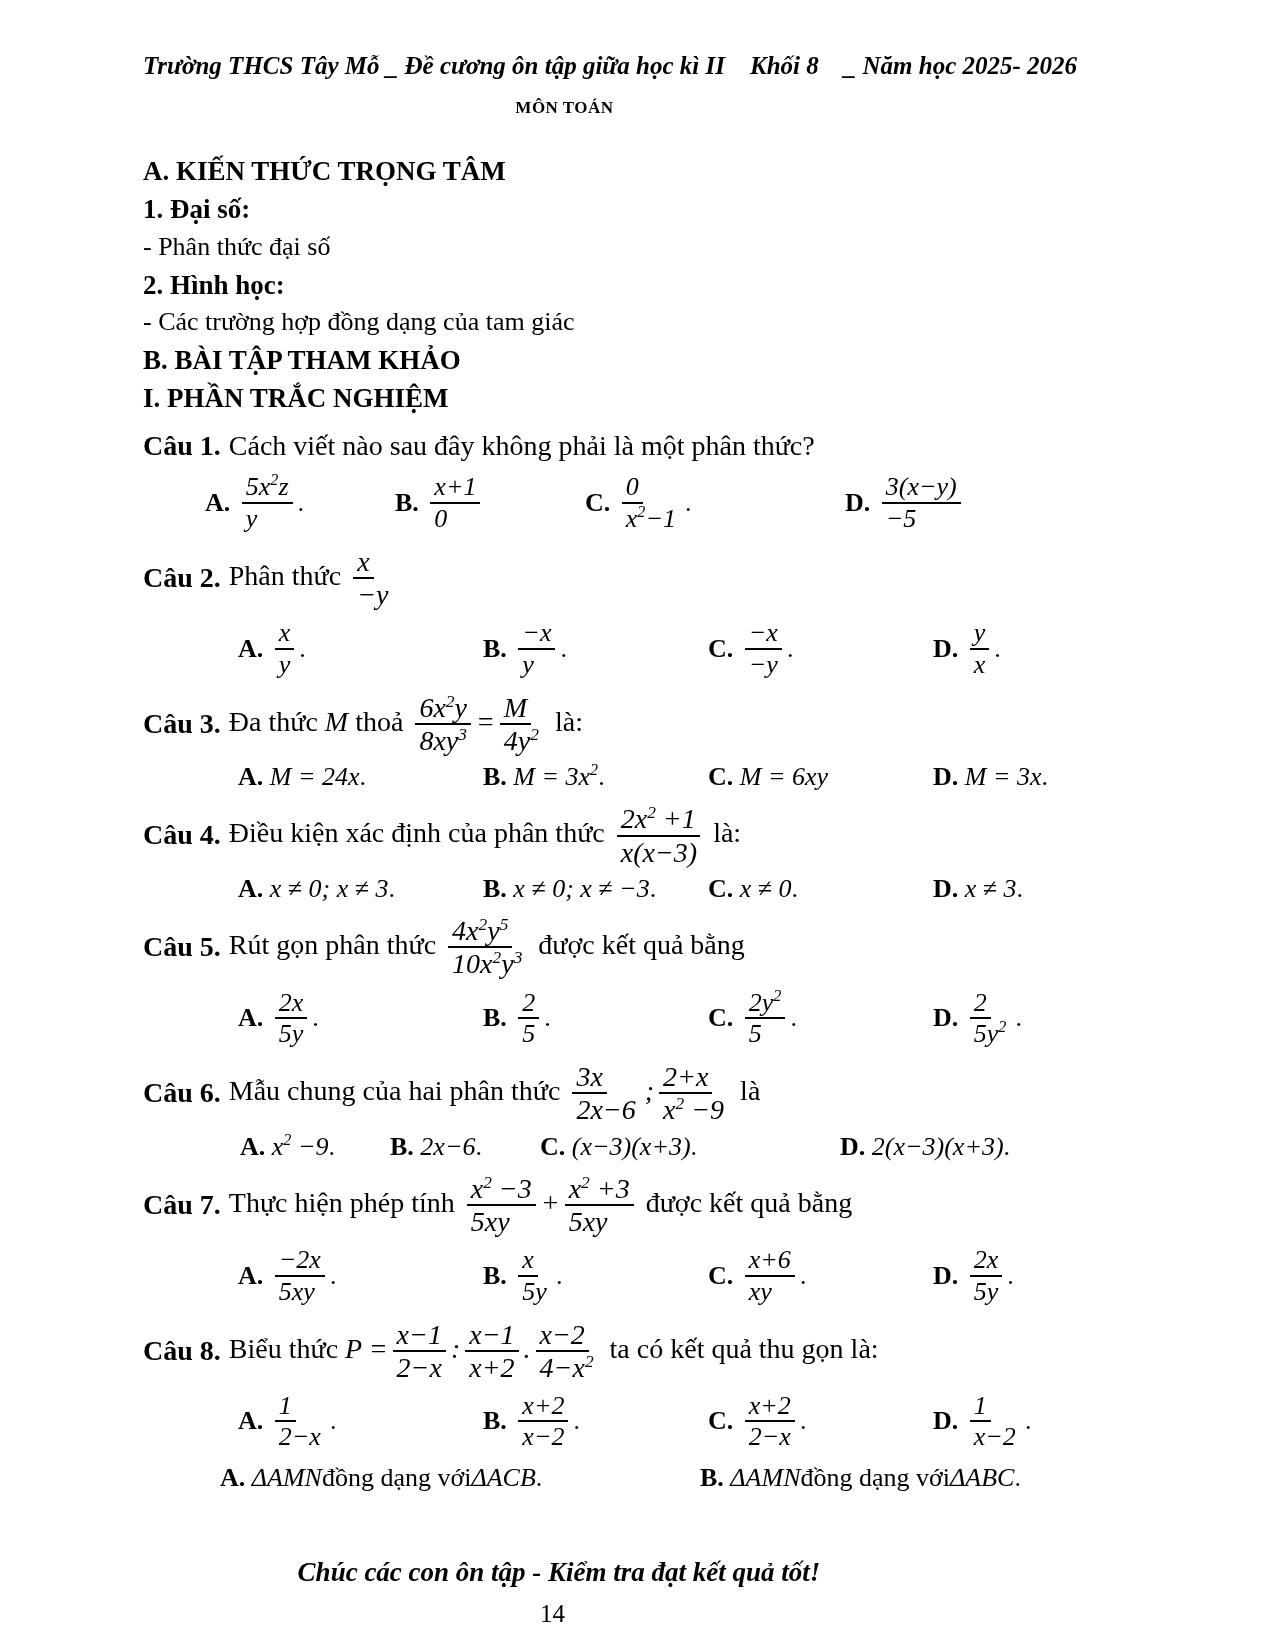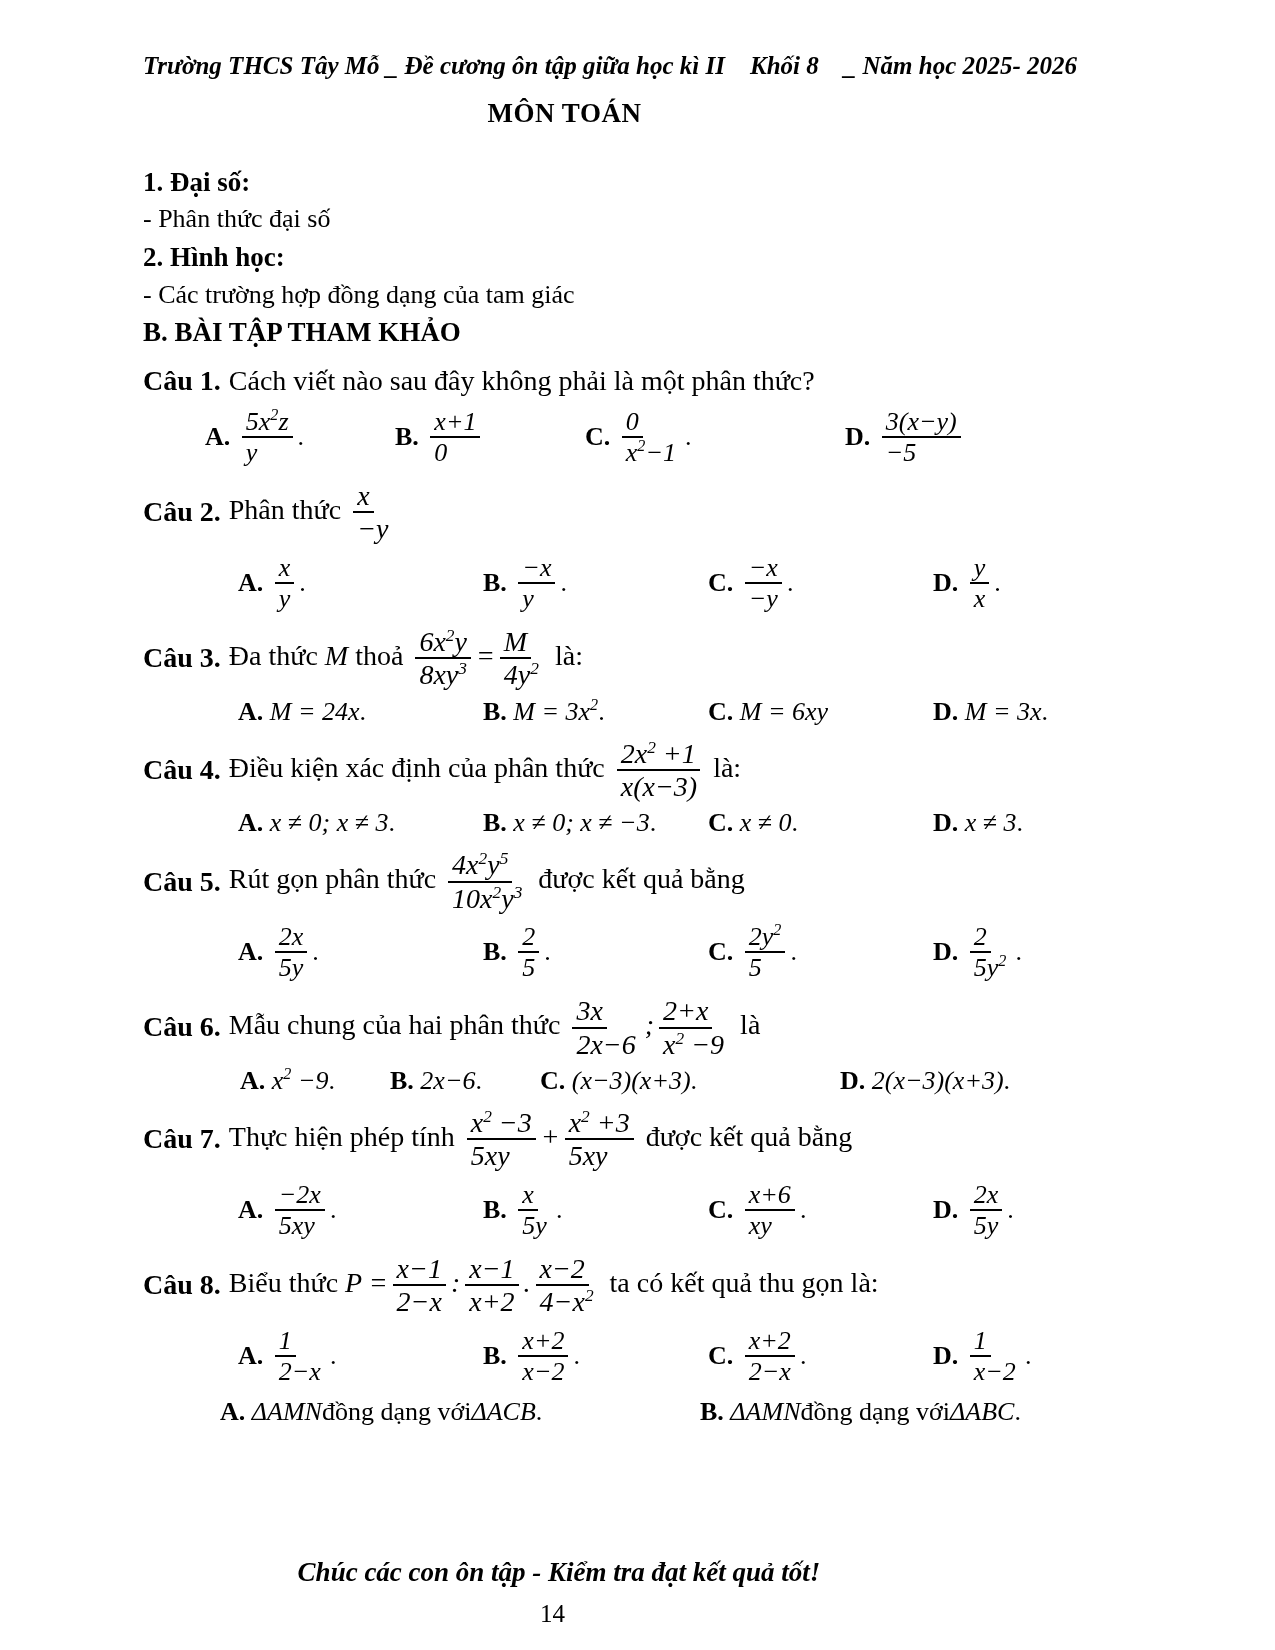--- a/index.html
+++ b/index.html
@@ -1,20 +1,20 @@
 <!DOCTYPE html>
 <html><head>
 <meta charset="utf-8">
 <style>
   html,body{margin:0;padding:0;background:#ffffff;}
   body{width:1275px;height:1650px;font-family:"Liberation Serif",serif;color:#000;overflow:hidden;}
   .page{box-sizing:border-box;width:1086px;height:1650px;padding:52px 100px 0 143px;position:relative;}
 
   .doc-header{font-weight:bold;font-style:italic;font-size:25px;white-space:pre;margin-bottom:18px;}
-  .doc-title{font-weight:bold;font-size:27px;text-align:center;letter-spacing:.5px;margin-bottom:34px;}
+  .doc-title{font-weight:bold;font-size:17px;text-align:center;letter-spacing:.5px;margin-bottom:34px;}
 
   .h-bold{font-weight:bold;font-size:27px;line-height:1.42;}
   .h-plain{font-size:26px;line-height:1.42;}
 
   .question{margin-top:9px;}
   .q-line{font-size:28px;line-height:1.3;display:flex;align-items:center;flex-wrap:wrap;min-height:40px;}
   .q-label{font-weight:bold;margin-right:8px;white-space:pre;}
   .q-rich{display:inline;}
 
   .rt{font-style:normal;}
@@ -35,25 +35,27 @@
   .page-number{position:absolute;left:0;right:0;bottom:22px;text-align:center;font-size:25px;padding-left:19px;}
 </style>
 </head>
 <body>
 
 <div class="page">
 
   <div class="doc-header">Trường THCS Tây Mỗ _ Đề cương ôn tập giữa học kì II    Khối 8    _ Năm học 2025- 2026</div>
   <div class="doc-title">MÔN TOÁN</div>
 
+  <div class="h-bold">A. KIẾN THỨC TRỌNG TÂM</div>
   <div class="h-bold">1. Đại số:</div>
   <div class="h-plain">- Phân thức đại số</div>
   <div class="h-bold">2. Hình học:</div>
   <div class="h-plain">- Các trường hợp đồng dạng của tam giác</div>
   <div class="h-bold">B. BÀI TẬP THAM KHẢO</div>
+  <div class="h-bold">I. PHẦN TRẮC NGHIỆM</div>
 
   <div class="question">
     <div class="q-line">
       <span class="q-label">Câu 1.</span>
       <span class="q-rich"><span class="rt">Cách viết nào sau đây không phải là một phân thức?</span></span>
     </div>
     <div class="options opts-q1">
       <span class="opt">
           <span class="rb">A. </span>
           <span class="frac">

